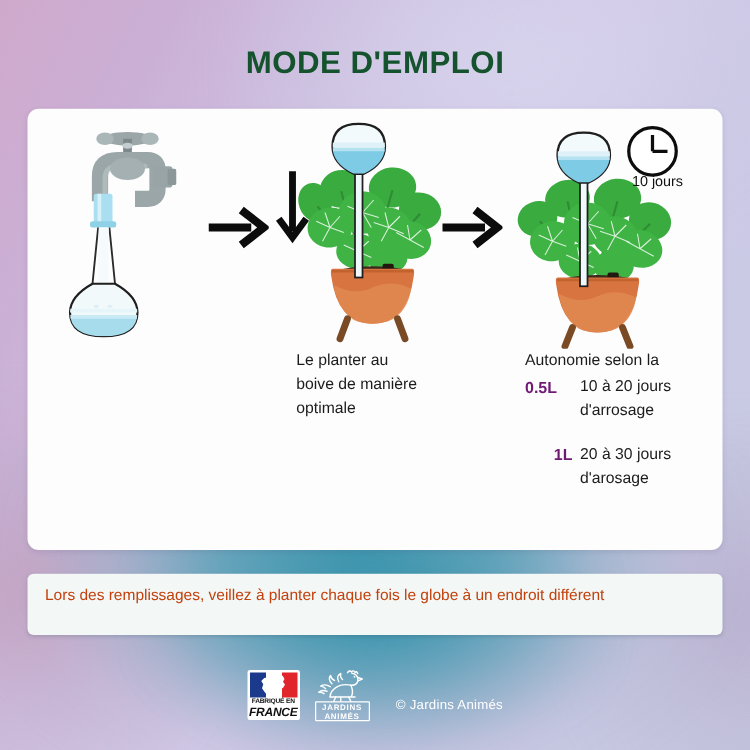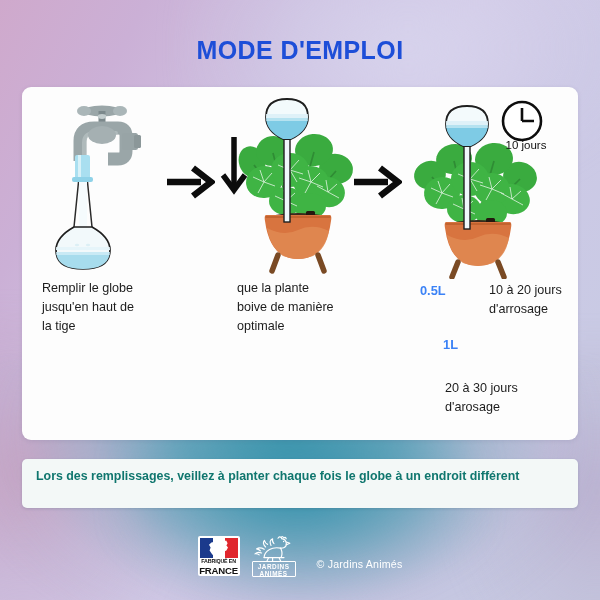--- a/index.html
+++ b/index.html
@@ -98,21 +98,21 @@
 
   
   #title {
     position: absolute;
     left: 0; right: 0;
     top: 36px;
     text-align: center;
     font-size: 25px;
     font-weight: bold;
     letter-spacing: 0.4px;
-    color: #1d4ed8;
+    color: #14532d;
     font-family: "Liberation Sans", sans-serif;
   }
 
   
   #card {
     position: absolute;
     left: 22px;
     top: 87px;
     width: 556px;
     height: 353px;
@@ -154,35 +154,34 @@
 
   .cap-line { display: block; white-space: nowrap; }
 
   
   .cap-table { margin-top: 1px; }
   .cap-row {
     display: flex;
     align-items: flex-start;
     margin-top: 2px;
   }
-  .cap-row.second { margin-top: 16px; flex-direction: column; }
+  .cap-row.second { margin-top: 16px; }
   .cap-vol {
     width: 44px;
     flex: 0 0 44px;
     font-weight: bold;
     font-size: 12.8px;
-    color: #3b82f6;
+    color: #701a75;
     text-align: left;
   }
   .cap-vol.right-al { text-align: right; padding-right: 6px; }
   .cap-dur {
     font-size: 12.6px;
     line-height: 1.5;
     color: #1c1c1c;
-    margin-left: 25px;
   }
 
   
   .big-arrow {
     position: absolute;
     top: 78px;
   }
   #arrow-1 { left: 143px; }
   #arrow-2 { left: 330px; }
 
@@ -194,22 +193,21 @@
     width: 556px;
     height: 49px;
     background: #f3f8f7;
     border-radius: 5px;
     box-shadow: 0 1px 3px rgba(40,70,90,0.18);
     padding: 9px 14px 0 14px;
   }
   #note-text {
     font-size: 12.4px;
     line-height: 1.42;
-    color: #0f766e;
-    font-weight: bold;
+    color: #c2410c;
   }
   .note-line { display: block; white-space: nowrap; }
 
   
   #footer {
     position: absolute;
     left: 0; right: 0;
     top: 533px;
     height: 46px;
     display: flex;
@@ -247,20 +245,21 @@
     letter-spacing: -0.15px;
   }
   .logo-made .l2 {
     position: absolute;
     left: 0; right: 0; top: 28.5px;
     text-align: center;
     font-size: 9.6px;
     font-weight: bold;
     color: #111;
     letter-spacing: -0.2px;
+    font-style: italic;
   }
 
   .logo-ja {
     width: 46px;
     height: 42px;
     position: relative;
   }
   .logo-ja .ja-txtbox {
     position: absolute;
     left: 1px;
@@ -334,25 +333,20 @@
         </clipPath>
         <g clip-path="url(#bulb1)">
           <rect x="30" y="165" width="62" height="22" fill="#a7dced"></rect>
           <rect x="30" y="163" width="62" height="3" fill="#c9eaf5"></rect>
           <rect x="30" y="158" width="62" height="3" fill="#e6f5fa"></rect>
         </g>
         <ellipse cx="55" cy="156" rx="2.2" ry="1.3" fill="#dceff5"></ellipse>
         <ellipse cx="66" cy="156" rx="2.2" ry="1.3" fill="#dceff5"></ellipse>
       </svg>
     </div>
-    <div class="caption" id="cap-1">
-      <span class="cap-line">Remplir le globe</span>
-      <span class="cap-line">jusqu'en haut de</span>
-      <span class="cap-line">la tige</span>
-    </div>
   </div>
 
   <div class="big-arrow" id="arrow-1">
     <svg width="50" height="34" viewBox="0 0 50 34" xmlns="http://www.w3.org/2000/svg">
       <path d="M2 17 L36 17" stroke="#0c0c0c" stroke-width="6.5" stroke-linecap="butt"></path>
       <path d="M28 3 L46 17 L28 31" fill="none" stroke="#0c0c0c" stroke-width="6.5" stroke-linejoin="miter" stroke-linecap="butt"></path>
     </svg>
   </div>
 
   <div class="panel" id="panel-2">
@@ -411,21 +405,21 @@
           <path d="M65 50 Q48 42 48 28 Q48 10 69 10 Q90 10 90 28 Q90 42 73 50 Z"></path>
         </clipPath>
         <g clip-path="url(#bulb2)">
           <rect x="44" y="31" width="52" height="26" fill="#7ecbe5"></rect>
           <rect x="44" y="29" width="52" height="3" fill="#b5e2f0"></rect>
           <rect x="44" y="25" width="52" height="4" fill="#dff1f8"></rect>
         </g>
       </svg>
     </div>
     <div class="caption" id="cap-2">
-      <span class="cap-line">que la plante</span>
+      <span class="cap-line">Le planter au</span>
       <span class="cap-line">boive de manière</span>
       <span class="cap-line">optimale</span>
     </div>
   </div>
 
   <div class="big-arrow" id="arrow-2">
     <svg width="50" height="34" viewBox="0 0 50 34" xmlns="http://www.w3.org/2000/svg">
       <path d="M2 17 L36 17" stroke="#0c0c0c" stroke-width="6.5" stroke-linecap="butt"></path>
       <path d="M28 3 L46 17 L28 31" fill="none" stroke="#0c0c0c" stroke-width="6.5" stroke-linejoin="miter" stroke-linecap="butt"></path>
     </svg>
@@ -489,20 +483,21 @@
         <g clip-path="url(#bulb3)">
           <rect x="44" y="38" width="52" height="26" fill="#7ecbe5"></rect>
           <rect x="44" y="36" width="52" height="3" fill="#b5e2f0"></rect>
           <rect x="44" y="32" width="52" height="4" fill="#dff1f8"></rect>
         </g>
 
         <text x="128" y="60" font-family="Liberation Sans, sans-serif" font-size="11.5" fill="#101010" text-anchor="middle" id="clock-label-text">10 jours</text>
       </svg>
     </div>
     <div class="caption" id="cap-3">
+      <span class="cap-line">Autonomie selon la</span>
       <div class="cap-table">
         <div class="cap-row">
           <span class="cap-vol">0.5L</span>
           <span class="cap-dur">
             <span class="cap-line">10 à 20 jours</span>
             <span class="cap-line">d'arrosage</span>
           </span>
         </div>
         <div class="cap-row second">
           <span class="cap-vol right-al">1L</span>

